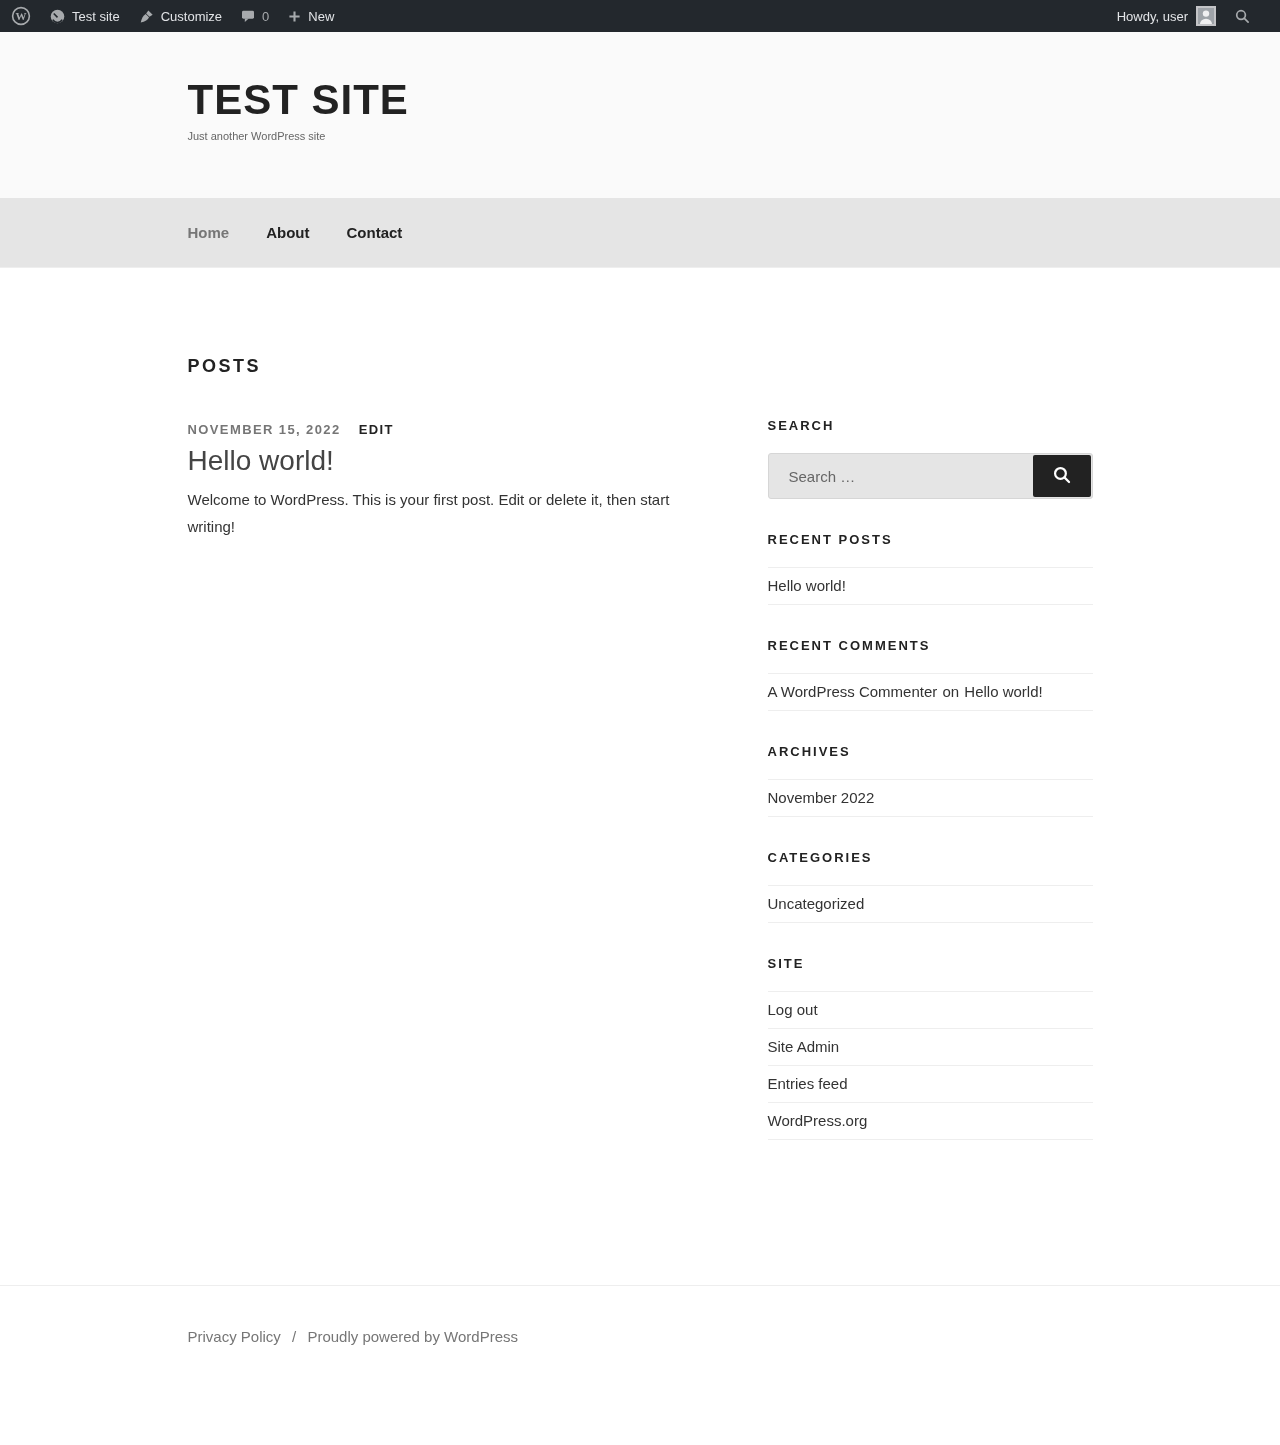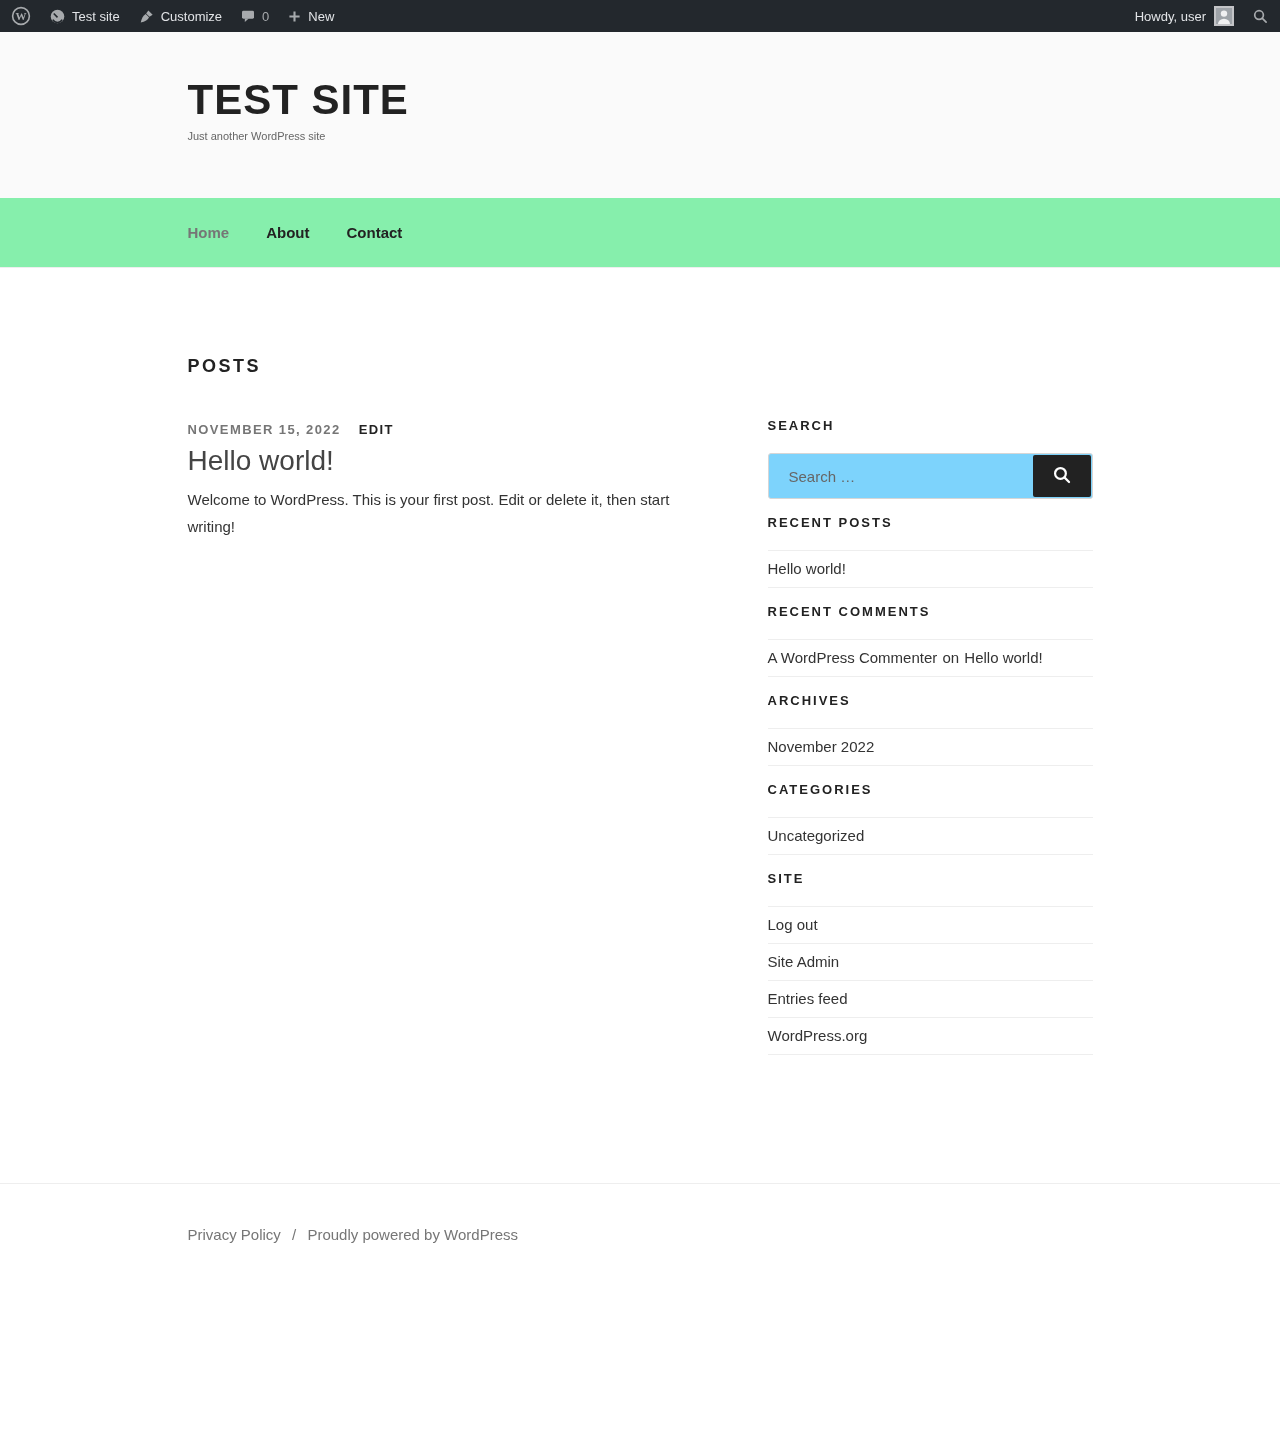--- a/index.html
+++ b/index.html
@@ -15,41 +15,41 @@
   a { text-decoration: none; cursor: pointer; }
 
   
   .adminbar {
     height: 32px; background: #23282d; color: #e2e4e7;
     display: flex; justify-content: space-between; align-items: stretch;
     font-size: 13px;
   }
   .ab-group { display: flex; align-items: stretch; }
   .ab-left { padding-left: 2px; }
-  .ab-right { padding-right: 2px; }
+  .ab-right { padding-right: 20px; }
   .ab-item { display: flex; align-items: center; gap: 6px; padding: 0 9px; color: #e2e4e7; }
   .ab-item svg { display: block; }
   .ab-count { color: #a7aaad; }
   .ab-howdy { gap: 8px; }
   .ab-avatar {
     width: 20px; height: 20px; background: #9ea3a8;
     border: 2px solid #c3c4c7; display: flex; align-items: flex-end; justify-content: center;
     overflow: hidden;
   }
 
   
   .site-header { background: #fafafa; height: 166px; padding-top: 46px; }
   .site-title {
     margin: 0; font-size: 42px; font-weight: 700; letter-spacing: 1px;
     color: #222; line-height: 1.05; display: inline-block;
   }
   .site-tagline { margin: 8px 0 0; font-size: 11px; color: #666; }
 
   
-  .main-nav { background: #86efac; border-bottom: 1px solid #eee; height: 70px; }
+  .main-nav { background: #e5e5e5; border-bottom: 1px solid #eee; height: 70px; }
   .main-nav .container { height: 100%; display: flex; align-items: center; }
   .main-nav ul { list-style: none; margin: 0; padding: 0; display: flex; }
   .main-nav li { margin-right: 37px; }
   .main-nav a { font-size: 15px; font-weight: 700; color: #222; }
   .main-nav a.current { color: #767676; }
 
   
   .site-content { display: flex; padding-top: 88px; padding-bottom: 112px; }
   .col-main { width: 513px; flex: none; }
   .col-sidebar { width: 325px; flex: none; margin-left: auto; margin-top: 62px; }
@@ -60,35 +60,35 @@
     letter-spacing: 2.5px; color: #222;
   }
   .entry-meta { font-size: 13px; font-weight: 700; letter-spacing: 1.4px; line-height: 18px; }
   .entry-date { color: #767676; margin-right: 13px; text-align: center; }
   .entry-edit { color: #222; }
   .entry-title { margin: 4px 0 0; font-size: 28px; font-weight: 400; line-height: 1.25; }
   .entry-title a { color: #444; }
   .entry-body { margin: 8px 0 0; width: 502px; font-size: 15px; line-height: 1.8; color: #333; }
 
   
-  .widget { margin-bottom: 16px; }
+  .widget { margin-bottom: 33px; }
   .widget-title {
     margin: 0 0 20px; font-size: 13px; font-weight: 700;
     letter-spacing: 2px; color: #222;
   }
   .widget ul { list-style: none; margin: 0; padding: 0; border-top: 1px solid #eee; }
   .widget li { border-bottom: 1px solid #eee; padding: 8px 0; font-size: 15px; line-height: 20px; }
   .widget li a, .widget li span { color: #333; }
   .comment-connector { margin: 0 1px; color: #333; }
 
   .search-form { position: relative; width: 325px; }
   .search-input {
     width: 100%; height: 46px; border: 1px solid #d6d6d6; border-radius: 3px;
     padding: 0 70px 0 20px; font-size: 15px; color: #333;
-    font-family: "Liberation Sans", sans-serif; background: #7dd3fc; outline: none;
+    font-family: "Liberation Sans", sans-serif; background: #e5e5e5; outline: none;
   }
   .search-input::placeholder { color: #666; opacity: 1; }
   .search-btn {
     position: absolute; right: 2px; top: 2px; width: 58px; height: 42px;
     background: #222; border: 0; border-radius: 2px;
     display: flex; align-items: center; justify-content: center; cursor: pointer; padding: 0;
   }
 
   
   .site-footer { border-top: 1px solid #eee; padding: 42px 0 38px; }

